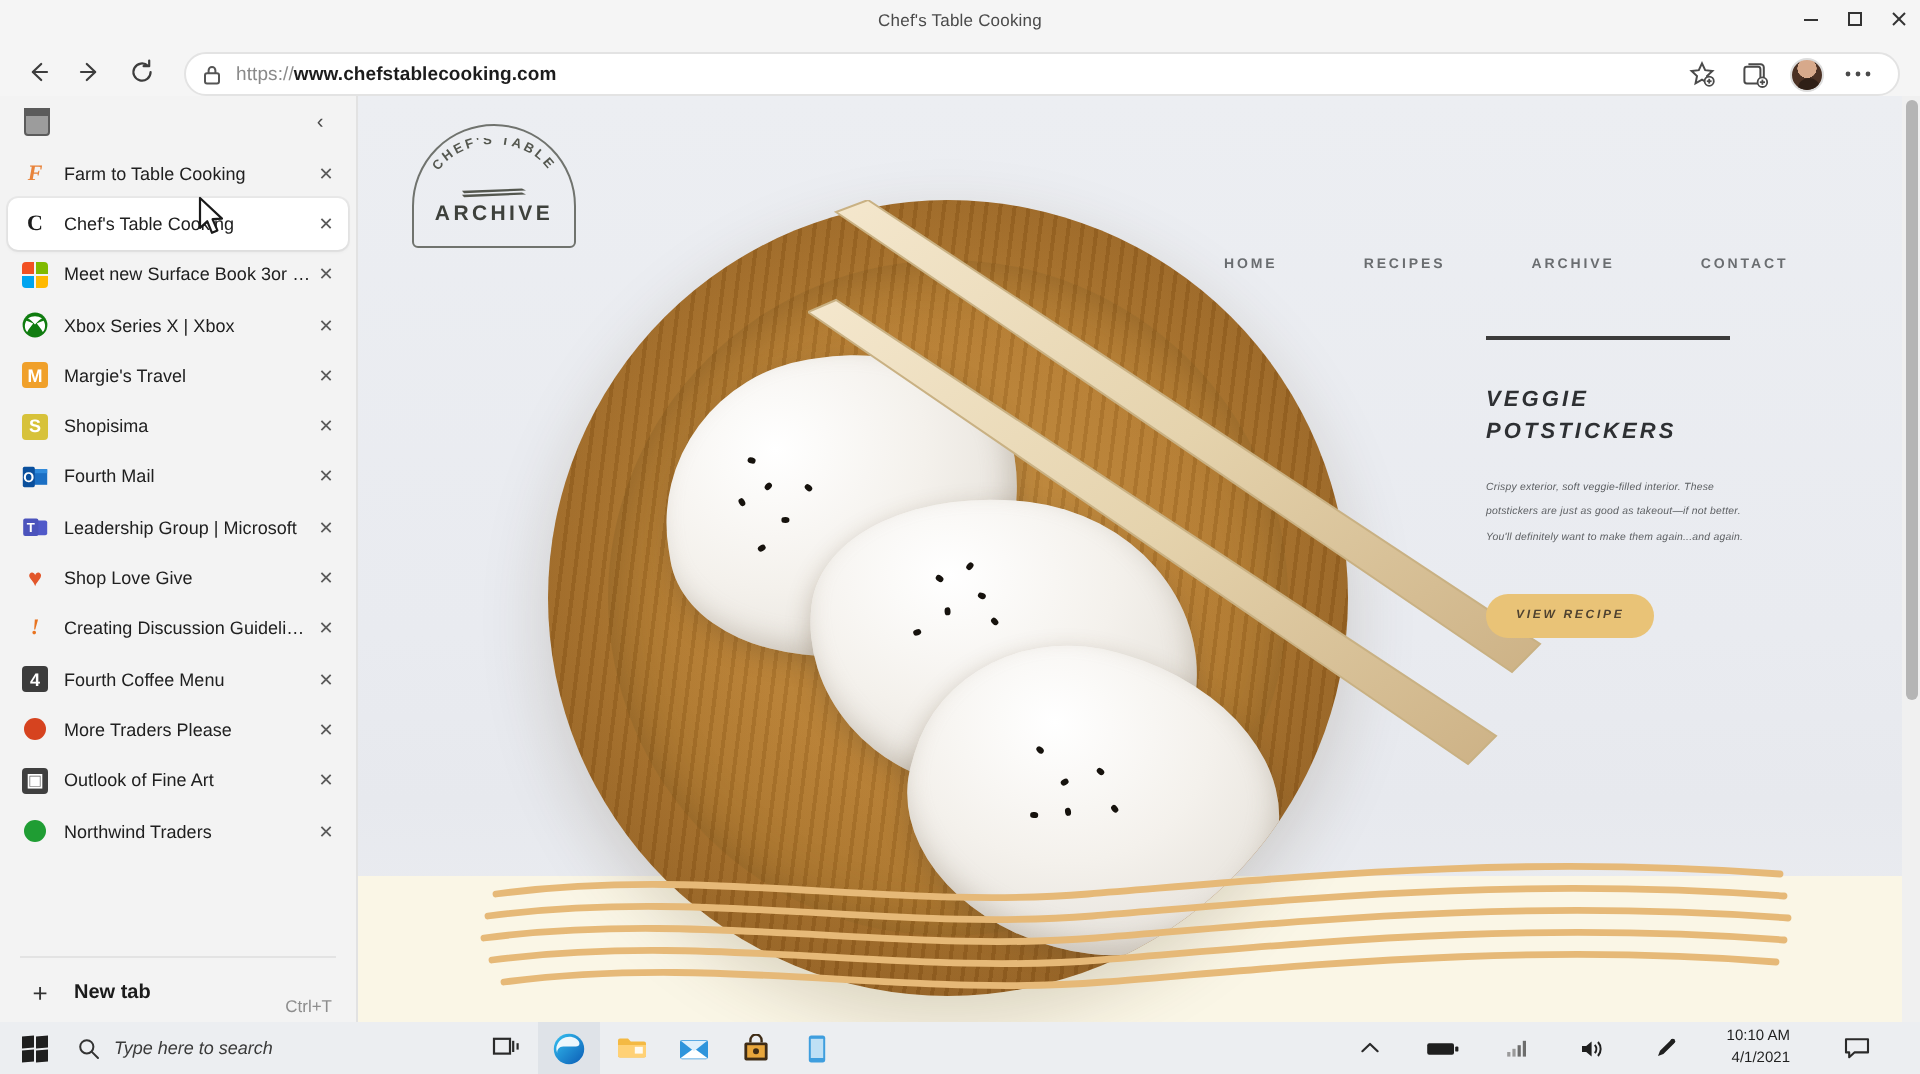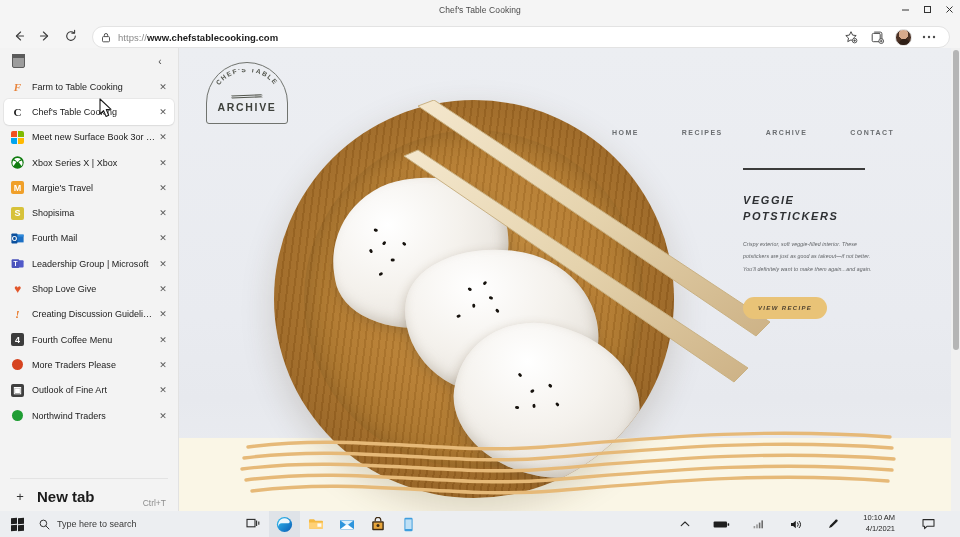--- a/index.html
+++ b/index.html
@@ -74,21 +74,21 @@
   .tab-label { font-size:9px; color:#202020; white-space:nowrap; overflow:hidden;
                text-overflow:ellipsis; flex:1; letter-spacing:.02px; }
   .tab-close { width:14px; height:14px; display:flex; align-items:center; justify-content:center;
                font-size:9px; color:#5a5a5a; border-radius:3px; flex:0 0 14px; }
 
   .sb-sep { height:1px; background:#e3e3e3; margin:4px 10px 0; }
   .sb-newtab-row { height:30px; display:flex; align-items:center; padding:0 12px; margin-top:2px;
                    border-radius:5px; }
   .sb-plus { font-size:13px; color:#333; width:16px; margin-right:9px; text-align:center;
              font-weight:300; line-height:1; }
-  .sb-newtab-label { font-size:15px; color:#1b1b1b; font-weight:600; }
+  .sb-newtab-label { font-size:10px; color:#1b1b1b; font-weight:600; }
   .sb-shortcut { margin-left:auto; font-size:8.5px; color:#8d8d8d;margin-top:14px; }
 
   
   .fav-letter { font-family:"Liberation Serif", serif; }
   .fav-ms { display:grid; grid-template-columns:1fr 1fr; grid-template-rows:1fr 1fr; gap:1px;
             width:13px; height:13px; }
   .fav-ms i { display:block; }
 
   
   .page {
@@ -160,21 +160,21 @@
   
   .waves { position:absolute; left:55px; bottom:8px; width:670px; height:78px; }
 
   
   .taskbar { position:absolute; left:0; bottom:0; width:960px; height:26px;
              background:#eceef1; display:flex; align-items:center; }
   .start { width:34px; height:26px; display:flex; align-items:center; justify-content:center; }
   .start-grid { width:13px; height:13px; display:grid; grid-template-columns:1fr 1fr;
                 grid-template-rows:1fr 1fr; gap:1.4px; }
   .start-grid i { background:#1f1f1f; display:block; transform:skewY(-4deg); }
-  .tb-search { display:flex; align-items:center; gap:7px; padding-left:5px; width:200px; }
+  .tb-search { display:flex; align-items:center; gap:7px; padding-left:5px; width:200px;font-style:italic; }
   .tb-search .mag { color:#333; display:flex; }
   .tb-search-text { font-size:9px; color:#3a3a3a; }
   .tb-apps { display:flex; align-items:center; gap:0; margin-left:4px; }
   .tb-app { width:31px; height:26px; display:flex; align-items:center; justify-content:center; }
   .tb-app.active { background:#dfe3e8; }
   .tray { margin-left:auto; display:flex; align-items:center; gap:16px; padding-right:21px; }
   .tray-ico { width:21px; height:26px; display:flex; align-items:center; justify-content:center;
               color:#2a2a2a; }
   .clock { text-align:right; font-size:7.5px; color:#1f1f1f; line-height:1.42; padding:0 7px 0 4px; }
 

